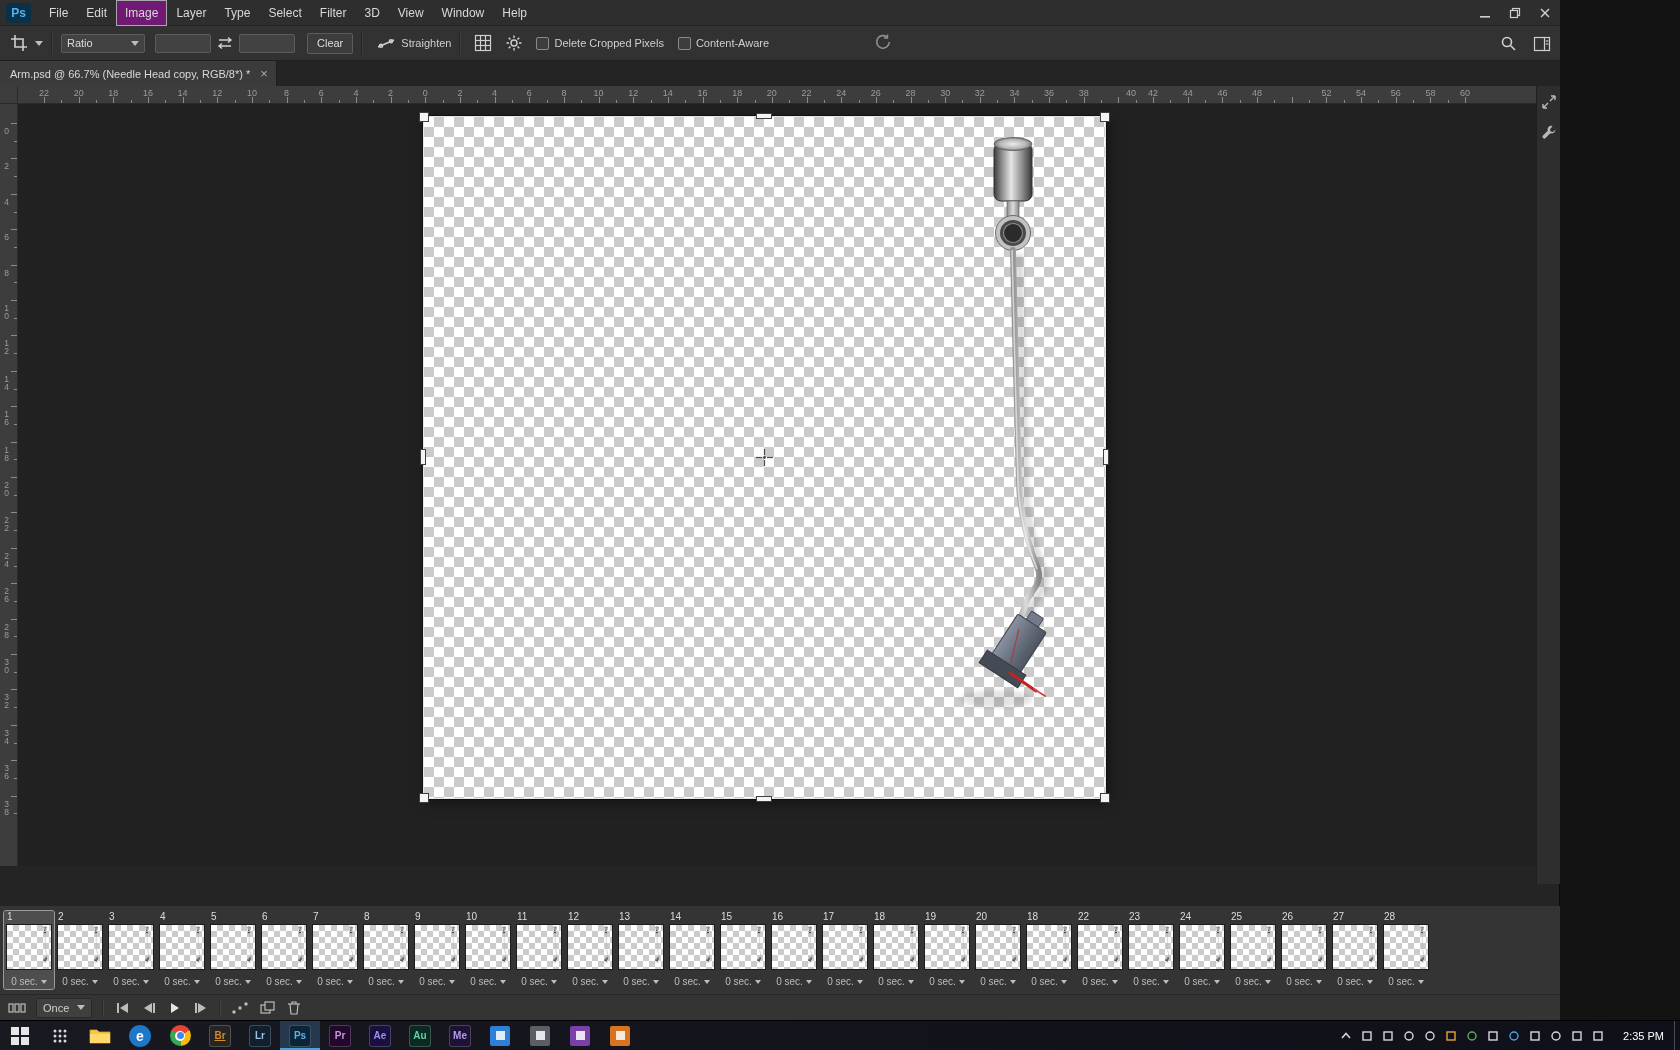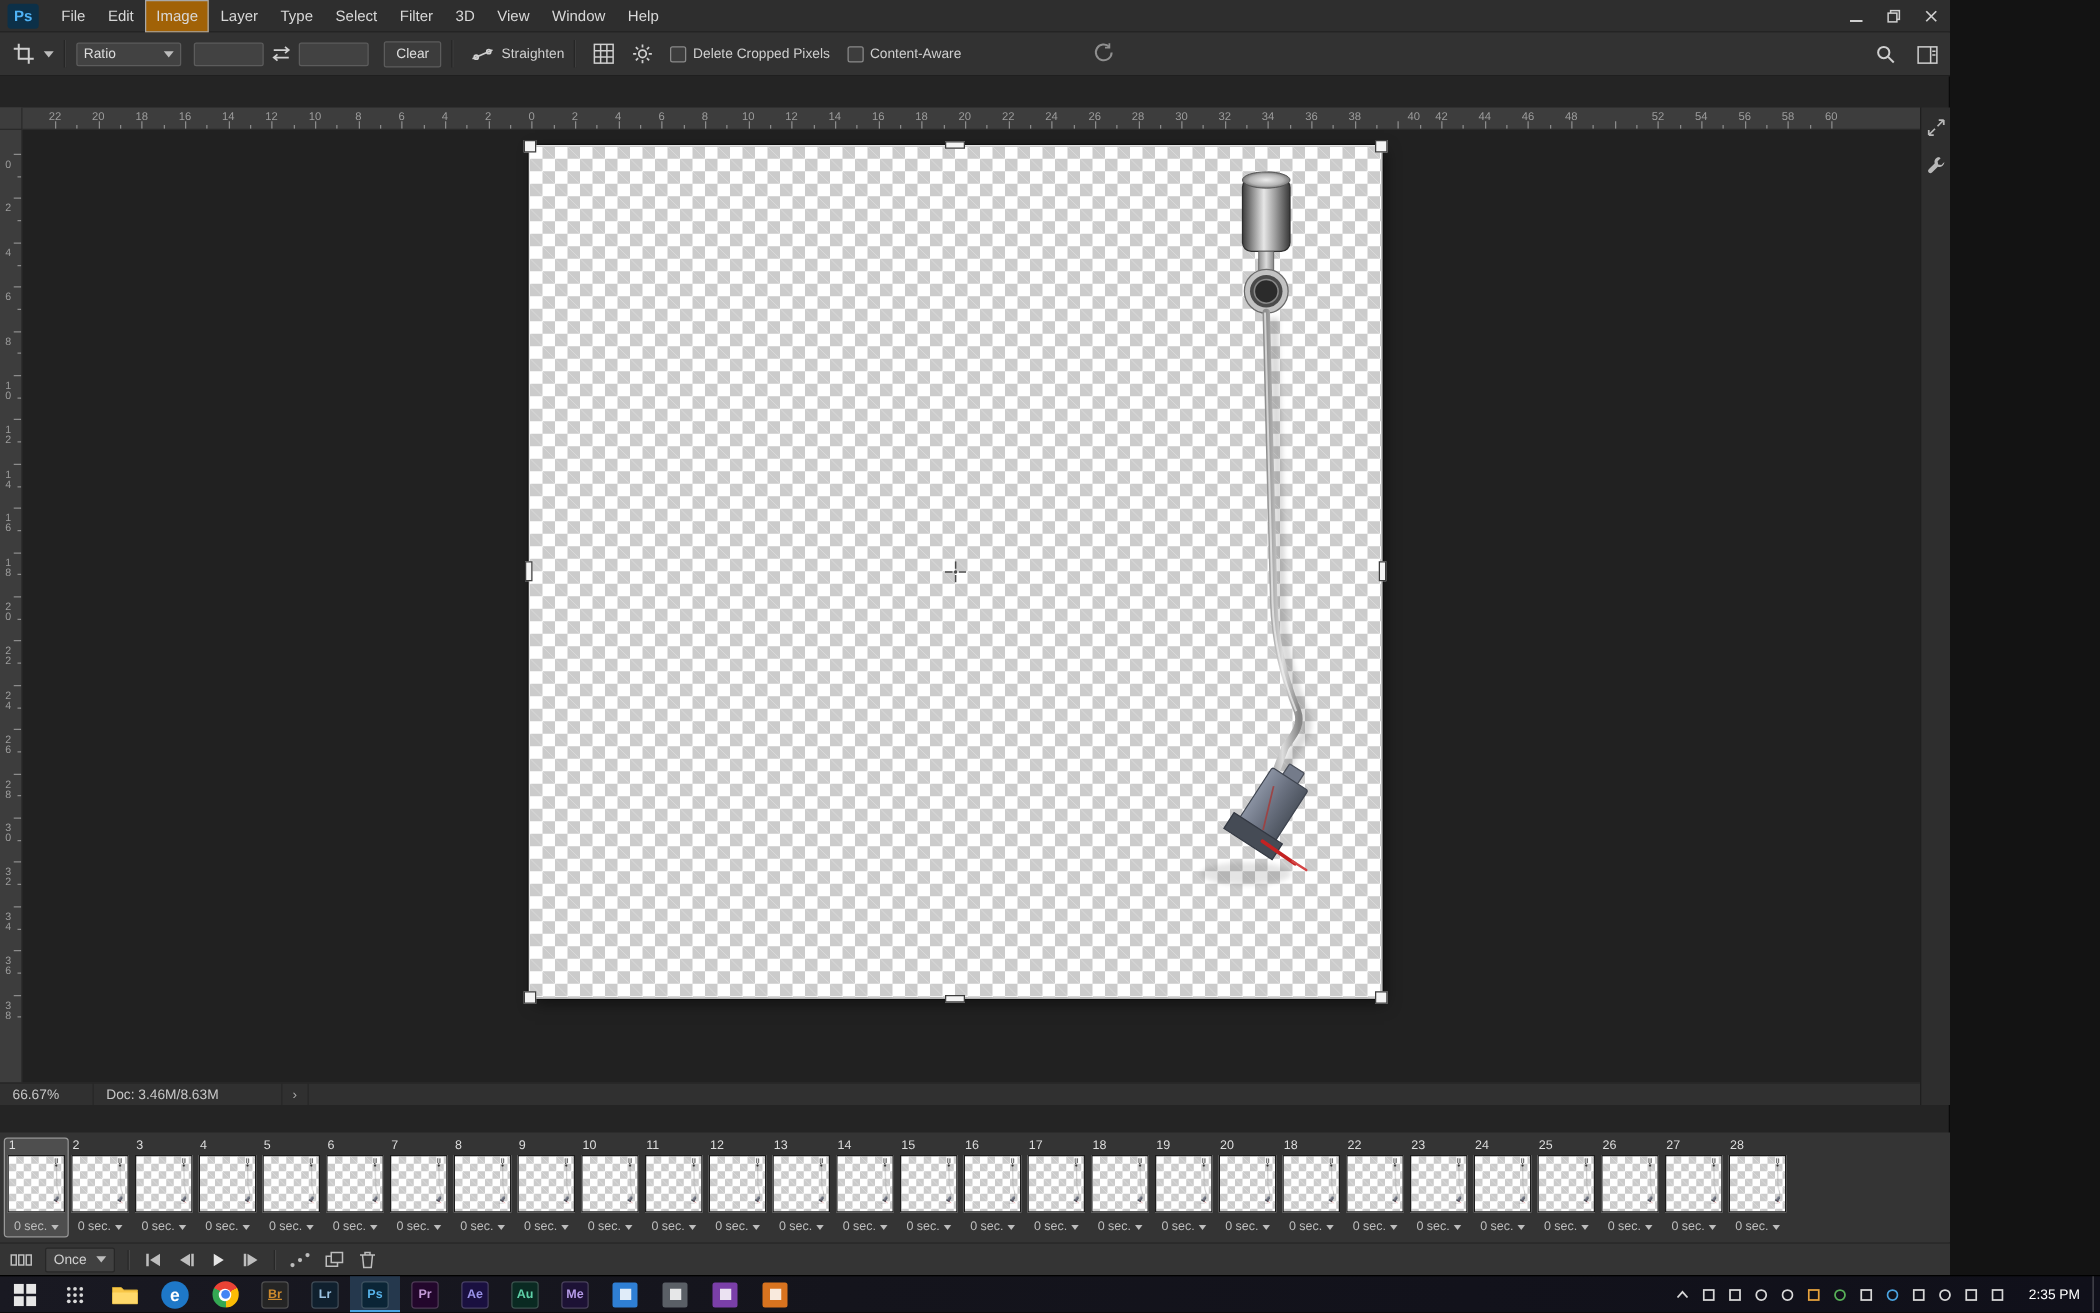--- a/index.html
+++ b/index.html
@@ -5,21 +5,21 @@
   html,body{margin:0;padding:0;background:#000;font-family:"Liberation Sans",sans-serif;}
   #screen{position:relative;width:1680px;height:1050px;background:#101010;overflow:hidden;color:#d6d6d6;}
   .flex{display:flex;align-items:center;}
   svg{display:block;}
 
   
   #ps-window{position:absolute;left:0;top:0;width:1560px;height:1020px;background:#242424;border-right:1px solid #0a0a0a;box-sizing:border-box;}
   #menubar{position:absolute;left:0;top:0;width:1560px;height:26px;background:#2e2e2e;border-bottom:1px solid #222;box-sizing:border-box;display:flex;align-items:center;font-size:12px;}
   #ps-logo{width:25px;height:20px;margin:0 9px 0 6px;background:#0c3048;color:#4fb3f6;font-weight:bold;font-size:12px;border-radius:3px;display:flex;align-items:center;justify-content:center;}
   .menu-item{padding:0 9px;height:26px;display:flex;align-items:center;cursor:default;color:#d8d8d8;}
-  .menu-item.hl{background:#a16207;box-shadow:inset 0 0 0 1px #a8a8a8;}
+  .menu-item.hl{background:#701a75;box-shadow:inset 0 0 0 1px #a8a8a8;}
   #win-controls{position:absolute;right:0;top:0;height:26px;display:flex;}
   .win-btn{width:30px;height:26px;display:flex;align-items:center;justify-content:center;}
 
   
   #optionsbar{position:absolute;left:0;top:26px;width:1560px;height:35px;background:#323232;border-bottom:1px solid #1f1f1f;box-sizing:border-box;display:flex;align-items:center;font-size:11px;color:#cfcfcf;}
   .ob-sep{width:1px;height:22px;background:#262626;border-right:1px solid #3d3d3d;margin:0 8px;}
   .ob-field{height:19px;background:#424242;border:1px solid #5c5c5c;border-radius:2px;box-sizing:border-box;color:#ddd;font-size:11px;}
   input.ob-field{width:56px;padding:0 4px;outline:none;}
   .dropdown{display:flex;align-items:center;justify-content:space-between;padding:0 5px;width:84px;}
   .caret{width:0;height:0;border-left:4px solid transparent;border-right:4px solid transparent;border-top:5px solid #bdbdbd;}
@@ -217,20 +217,26 @@
       <span>
         <svg width="18" height="16" viewBox="0 0 18 16" fill="none" stroke="#cfcfcf" stroke-width="1.2">
             <rect x="1.5" y="1.5" width="15" height="13"></rect>
             <line x1="11.5" y1="1.5" x2="11.5" y2="14.5"></line>
             <line x1="12.8" y1="5" x2="15.4" y2="5"></line>
             <line x1="12.8" y1="8" x2="15.4" y2="8"></line>
           </svg>
       </span>
     </div>
 
+    <div id="tabbar">
+      <div id="doc-tab">
+        <span>Arm.psd @ 66.7% (Needle Head copy, RGB/8*) *</span>
+        <span id="tab-close">×</span>
+      </div>
+    </div>
 
     <div id="ruler-h">
         <div class="htick" style="left: 44px; height: 6px;"></div>
         <div class="htick" style="left: 61.33px; height: 3px;"></div>
         <span class="hlab" style="left: 44px;">22</span>
         <div class="htick" style="left: 78.66px; height: 6px;"></div>
         <div class="htick" style="left: 95.99px; height: 3px;"></div>
         <span class="hlab" style="left: 78.66px;">20</span>
         <div class="htick" style="left: 113.32px; height: 6px;"></div>
         <div class="htick" style="left: 130.65px; height: 3px;"></div>
@@ -495,25 +501,20 @@
             <path d="M14 2 L9 7 M14 2 V6 M14 2 H10"></path>
           </svg>
       </span>
       <span>
         <svg width="16" height="16" viewBox="0 0 16 16" fill="#b8b8b8">
             <path d="M10.5 1.5 a4 4 0 0 0 -3.8 5.2 L2 11.4 a1.8 1.8 0 0 0 2.6 2.6 L9.3 9.3 a4 4 0 0 0 5.2 -3.8 l-2.4 2.4 -2.6 -0.4 -0.4 -2.6 2.4 -2.4 a4 4 0 0 0 -1 -0.5 z"></path>
           </svg>
       </span>
     </div>
 
-    <div id="statusbar">
-      <span id="status-zoom">66.67%</span>
-      <span id="status-doc">Doc: 3.46M/8.63M</span>
-      <span id="status-expand">›</span>
-    </div>
 
     <div id="tl-frames">
         <div class="frame-cell sel" style="left: 4px;">
           <span class="frame-num">1</span>
           <div class="frame-thumb checker">
             <svg width="44" height="44" viewBox="0 0 681 681">
               <use href="#arm-art"></use>
             </svg>
           </div>
           <div class="frame-delay">

